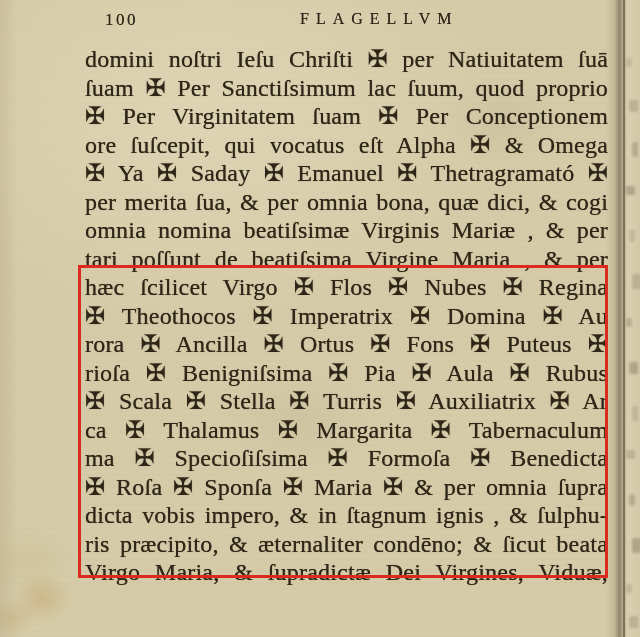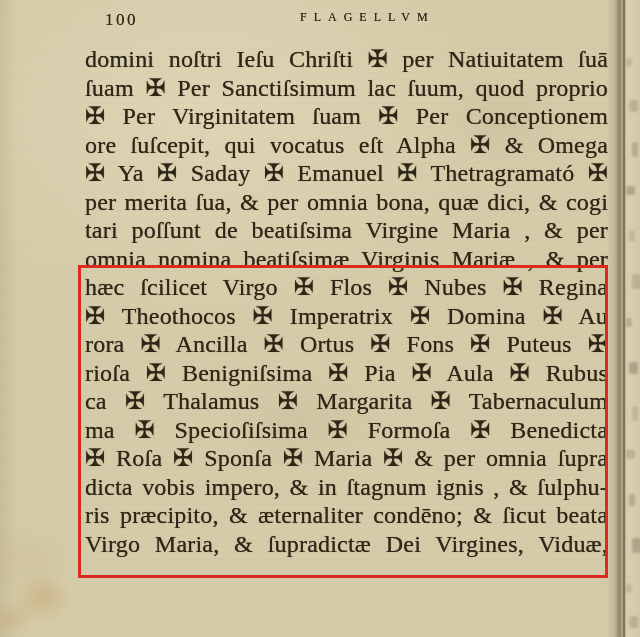--- a/index.html
+++ b/index.html
@@ -25,21 +25,21 @@
 
   
   .header { position: absolute; top: 10px; left: 85px; width: 523px; height: 26px; }
   .page-number {
     position: absolute; left: 20px; top: 0;
     font-size: 17px; letter-spacing: 2.5px;
     text-shadow: 0 0 0.6px rgba(46,38,23,0.7);
   }
   .running-title {
     position: absolute; left: 215px; top: 0;
-    font-size: 12px; letter-spacing: 7px;
+    font-size: 16px; letter-spacing: 7px;
     text-shadow: 0 0 0.6px rgba(46,38,23,0.7);
   }
 
   
   .textblock {
     position: absolute; top: 45px; left: 85px; width: 523px;
   }
   .line {
     height: 28.5px; line-height: 28.5px;
     font-size: 24px;
@@ -95,26 +95,27 @@
     <span class="running-title">FLAGELLVM</span>
   </div>
 
   <div class="textblock">
       <div class="line">domini noſtri Ieſu Chriſti ✠ per Natiuitatem ſuā</div>
       <div class="line">ſuam ✠ Per Sanctiſsimum lac ſuum, quod proprio</div>
       <div class="line">✠ Per Virginitatem ſuam ✠ Per Conceptionem</div>
       <div class="line">ore ſuſcepit, qui vocatus eſt Alpha ✠ &amp; Omega</div>
       <div class="line">✠ Ya ✠ Saday ✠ Emanuel ✠ Thetragramató ✠</div>
       <div class="line">per merita ſua, &amp; per omnia bona, quæ dici, &amp; cogi</div>
+      <div class="line">omnia nomina beatiſsimæ Virginis Mariæ , &amp; per</div>
       <div class="line">tari poſſunt de beatiſsima Virgine Maria , &amp; per</div>
-      <div class="line">omnia nomina beatiſsimæ Virginis Mariæ , &amp; per</div>
       <div class="line">hæc ſcilicet Virgo ✠ Flos ✠ Nubes ✠ Regina</div>
       <div class="line">✠ Theothocos ✠ Imperatrix ✠ Domina ✠ Au</div>
       <div class="line">rora ✠ Ancilla ✠ Ortus ✠ Fons ✠ Puteus ✠</div>
       <div class="line">rioſa ✠ Benigniſsima ✠ Pia ✠ Aula ✠ Rubus</div>
+      <div class="line">✠ Scala ✠ Stella ✠ Turris ✠ Auxiliatrix ✠ Ar</div>
       <div class="line">ca ✠ Thalamus ✠ Margarita ✠ Tabernaculum</div>
       <div class="line">ma ✠ Specioſiſsima ✠ Formoſa ✠ Benedicta</div>
       <div class="line">✠ Roſa ✠ Sponſa ✠ Maria ✠ &amp; per omnia ſupra</div>
       <div class="line">dicta vobis impero, &amp; in ſtagnum ignis , &amp; ſulphu-</div>
       <div class="line">ris præcipito, &amp; æternaliter condēno; &amp; ſicut beata</div>
       <div class="line">Virgo Maria, &amp; ſupradictæ Dei Virgines, Viduæ,</div>
     </div>
 
   <div class="highlight-rect" style="border-color: rgb(220, 42, 30);"></div>
 

